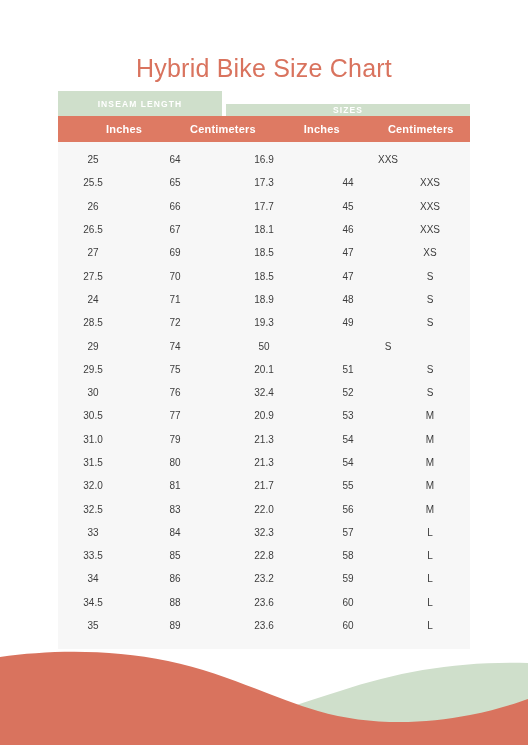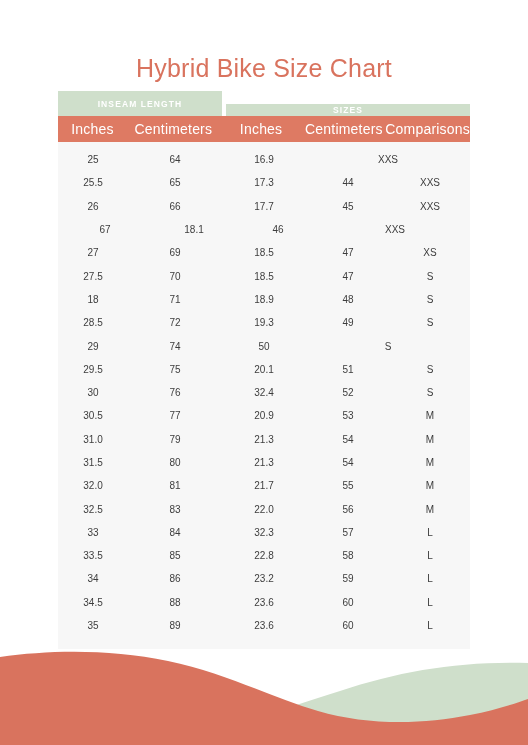--- a/index.html
+++ b/index.html
@@ -54,26 +54,27 @@
   .group-sizes  { flex: 1; margin-top: 13px; }
 
   
   .col-header-row {
     display: flex;
     height: 26px;
     background: #de7a63;
   }
   .col-header {
     color: #ffffff;
-    font-size: 14px;
-    font-weight: normal;
+    font-size: 11px;
+    font-weight: bold;
     display: flex;
     align-items: center;
     justify-content: center;
     letter-spacing: 0.2px;
+    margin-left: 48px;
   }
 
   
   .table-body {
     background: #f7f7f7;
     padding-top: 6px;
     padding-bottom: 12px;
   }
   .data-row {
     display: flex;
@@ -141,41 +142,42 @@
         <div class="data-cell c4">XXS</div>
       </div>
       <div class="data-row">
         <div class="data-cell c0">26</div>
         <div class="data-cell c1">66</div>
         <div class="data-cell c2">17.7</div>
         <div class="data-cell c3">45</div>
         <div class="data-cell c4">XXS</div>
       </div>
       <div class="data-row">
+        <div class="data-cell c0">26.5</div>
         <div class="data-cell c1">67</div>
         <div class="data-cell c2">18.1</div>
         <div class="data-cell c3">46</div>
         <div class="data-cell c4">XXS</div>
       </div>
       <div class="data-row">
         <div class="data-cell c0">27</div>
         <div class="data-cell c1">69</div>
         <div class="data-cell c2">18.5</div>
         <div class="data-cell c3">47</div>
         <div class="data-cell c4">XS</div>
       </div>
       <div class="data-row">
         <div class="data-cell c0">27.5</div>
         <div class="data-cell c1">70</div>
         <div class="data-cell c2">18.5</div>
         <div class="data-cell c3">47</div>
         <div class="data-cell c4">S</div>
       </div>
       <div class="data-row">
-        <div class="data-cell c0">18</div>
+        <div class="data-cell c0">24</div>
         <div class="data-cell c1">71</div>
         <div class="data-cell c2">18.9</div>
         <div class="data-cell c3">48</div>
         <div class="data-cell c4">S</div>
       </div>
       <div class="data-row">
         <div class="data-cell c0">28.5</div>
         <div class="data-cell c1">72</div>
         <div class="data-cell c2">19.3</div>
         <div class="data-cell c3">49</div>

